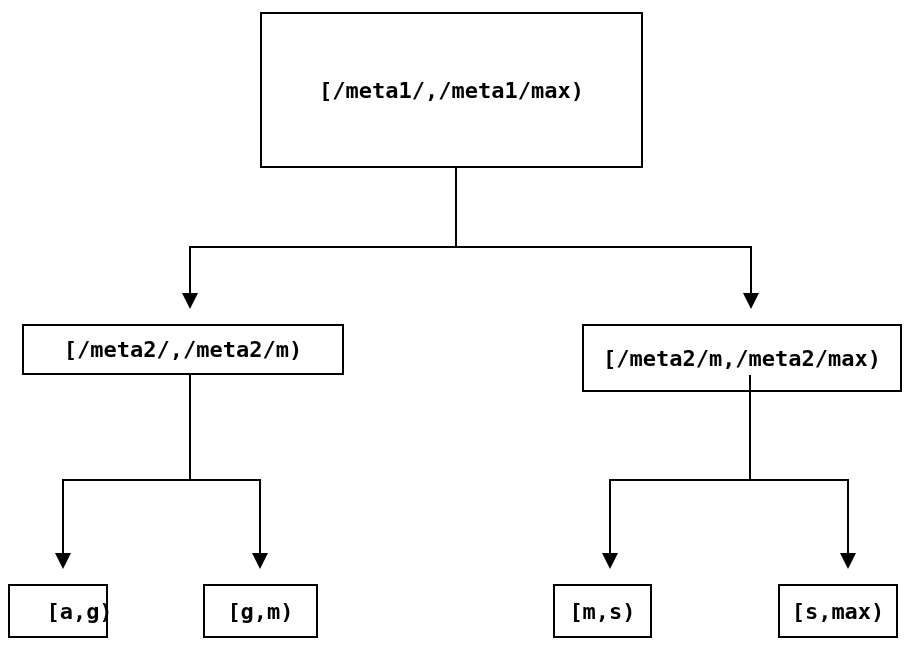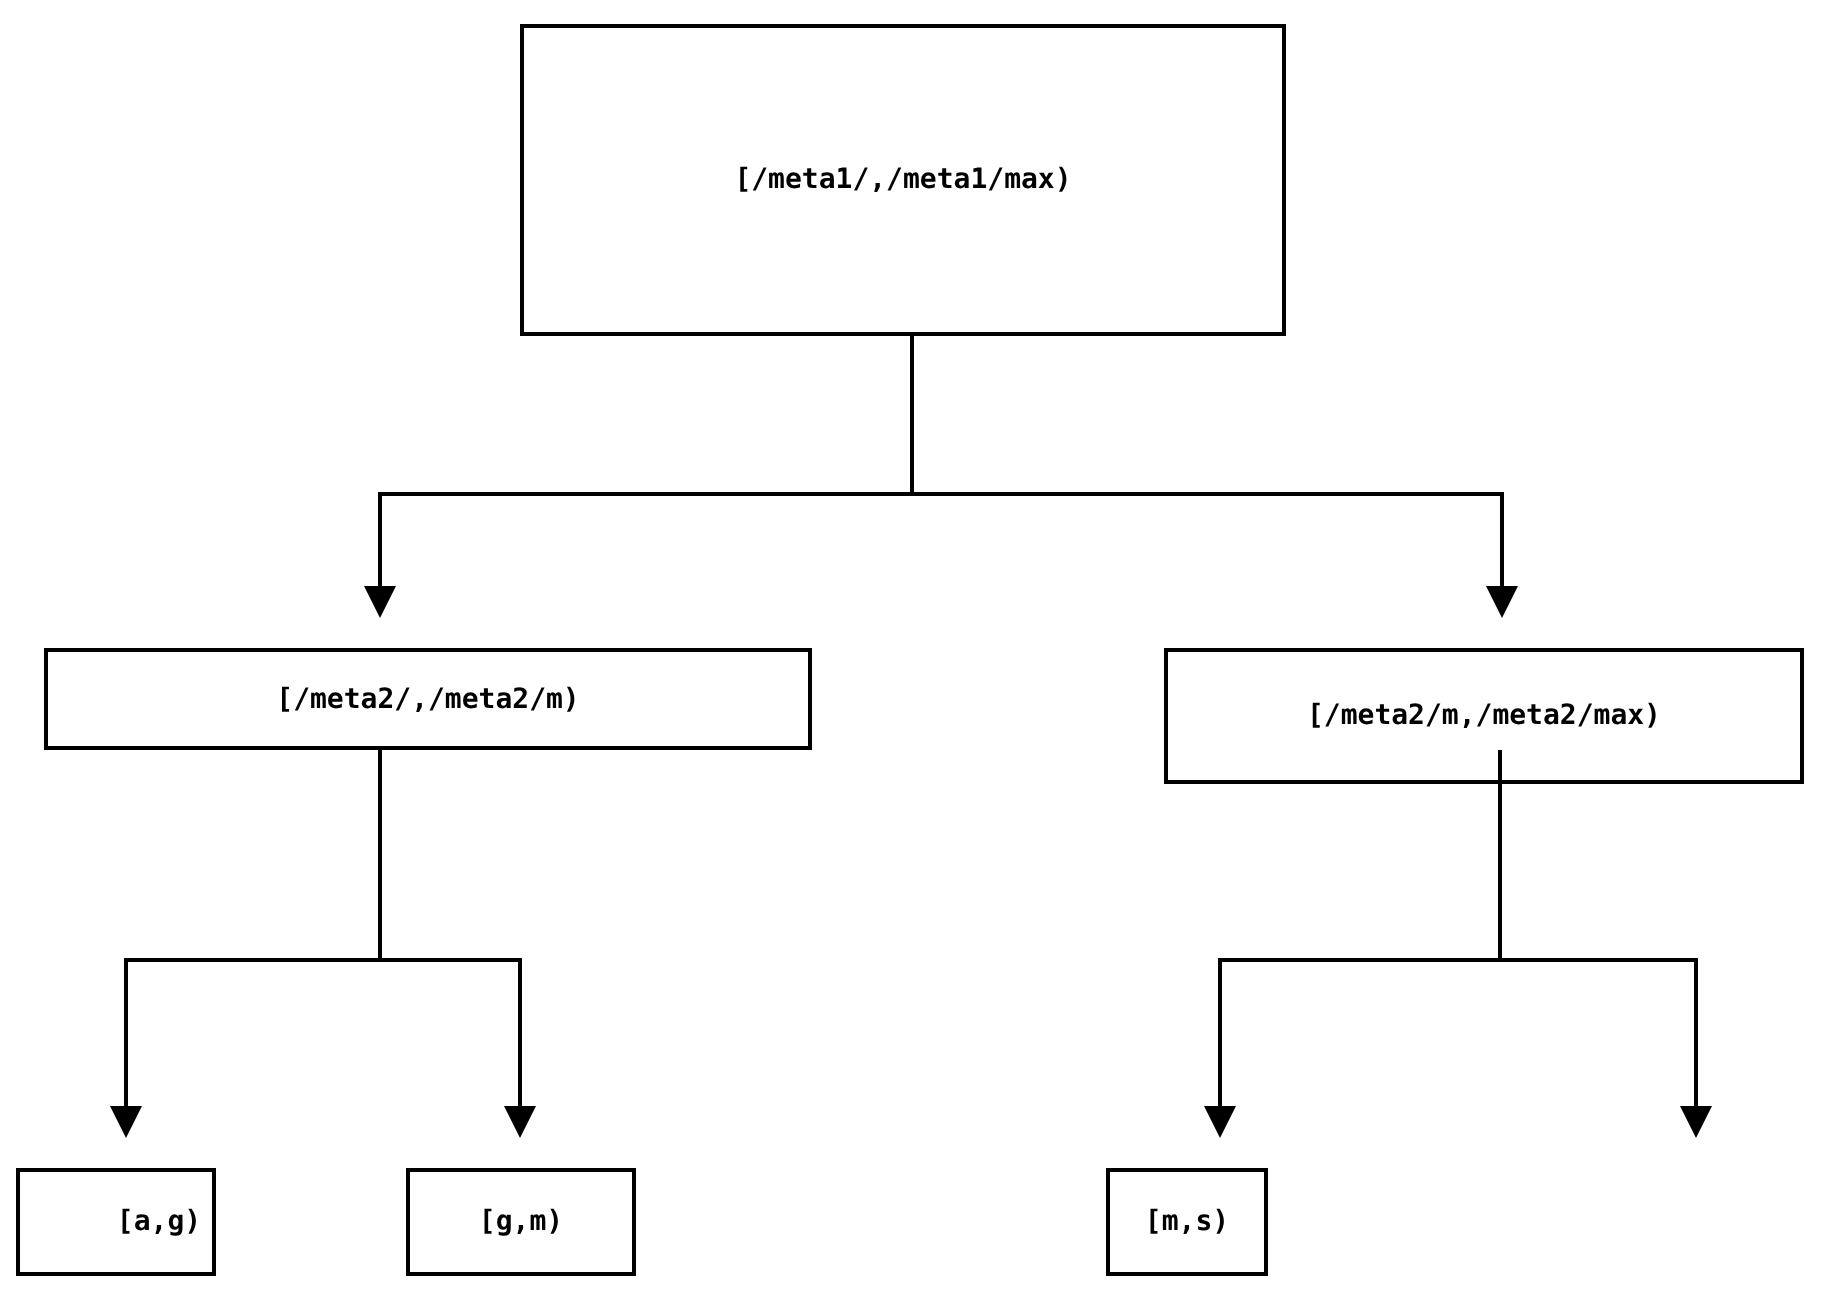--- a/index.html
+++ b/index.html
@@ -15,21 +15,21 @@
     font-family: "DejaVu Sans Mono", "Liberation Mono", monospace;
     overflow: hidden;
   }
   .box {
     position: absolute;
     border: 2px solid #000000;
     background: #ffffff;
     display: flex;
     align-items: center;
     justify-content: center;
-    font-size: 14px;
+    font-size: 22px;
     font-weight: bold;
     color: #000000;
     white-space: nowrap;
     box-sizing: border-box;
   }
   .vline, .hline {
     position: absolute;
     background: #000000;
   }
   .vline { width: 2px; }
@@ -38,25 +38,25 @@
     position: absolute;
     width: 0;
     height: 0;
     border-left: 8px solid transparent;
     border-right: 8px solid transparent;
     border-top: 16px solid #000000;
   }
 
   
   .root-box   { left: 260px; top: 12px;  width: 383px; height: 156px; }
-  .left-box   { left: 22px;  top: 324px; width: 384px; height: 51px; text-align: right; }
+  .left-box   { left: 22px;  top: 324px; width: 322px; height: 51px; text-align: right; }
   .right-box  { left: 582px; top: 324px; width: 320px; height: 68px; }
   .leaf-ag    { left: 8px;   top: 584px; width: 100px; height: 54px; padding-left: 43px; }
   .leaf-gm    { left: 203px; top: 584px; width: 115px; height: 54px; }
-  .leaf-ms    { left: 553px; top: 584px; width: 81px;  height: 54px; }
+  .leaf-ms    { left: 553px; top: 584px; width: 99px;  height: 54px; }
   .leaf-smax  { left: 778px; top: 584px; width: 120px; height: 54px; }
 
   
   .stem-root  { left: 455px; top: 167px; height: 80px; }
   .h-level1   { left: 189px; top: 246px; width: 563px; }
   .drop-l1a   { left: 189px; top: 246px; height: 47px; }
   .drop-l1b   { left: 750px; top: 246px; height: 47px; }
   .arr-l1a    { left: 182px; top: 293px; }
   .arr-l1b    { left: 743px; top: 293px; }
 
@@ -86,20 +86,21 @@
   <div class="box left-box">[/meta2/,/meta2/m)</div>
 
   <div class="box right-box">[/meta2/m,/meta2/max)</div>
 
   <div class="box leaf-ag">[a,g)</div>
 
   <div class="box leaf-gm">[g,m)</div>
 
   <div class="box leaf-ms">[m,s)</div>
 
+  <div class="box leaf-smax">[s,max)</div>
 
   <div class="vline stem-root"></div>
   <div class="hline h-level1"></div>
   <div class="vline drop-l1a"></div>
   <div class="vline drop-l1b"></div>
   <div class="arrow-down arr-l1a"></div>
   <div class="arrow-down arr-l1b"></div>
 
   <div class="vline stem-left"></div>
   <div class="hline h-left"></div>

